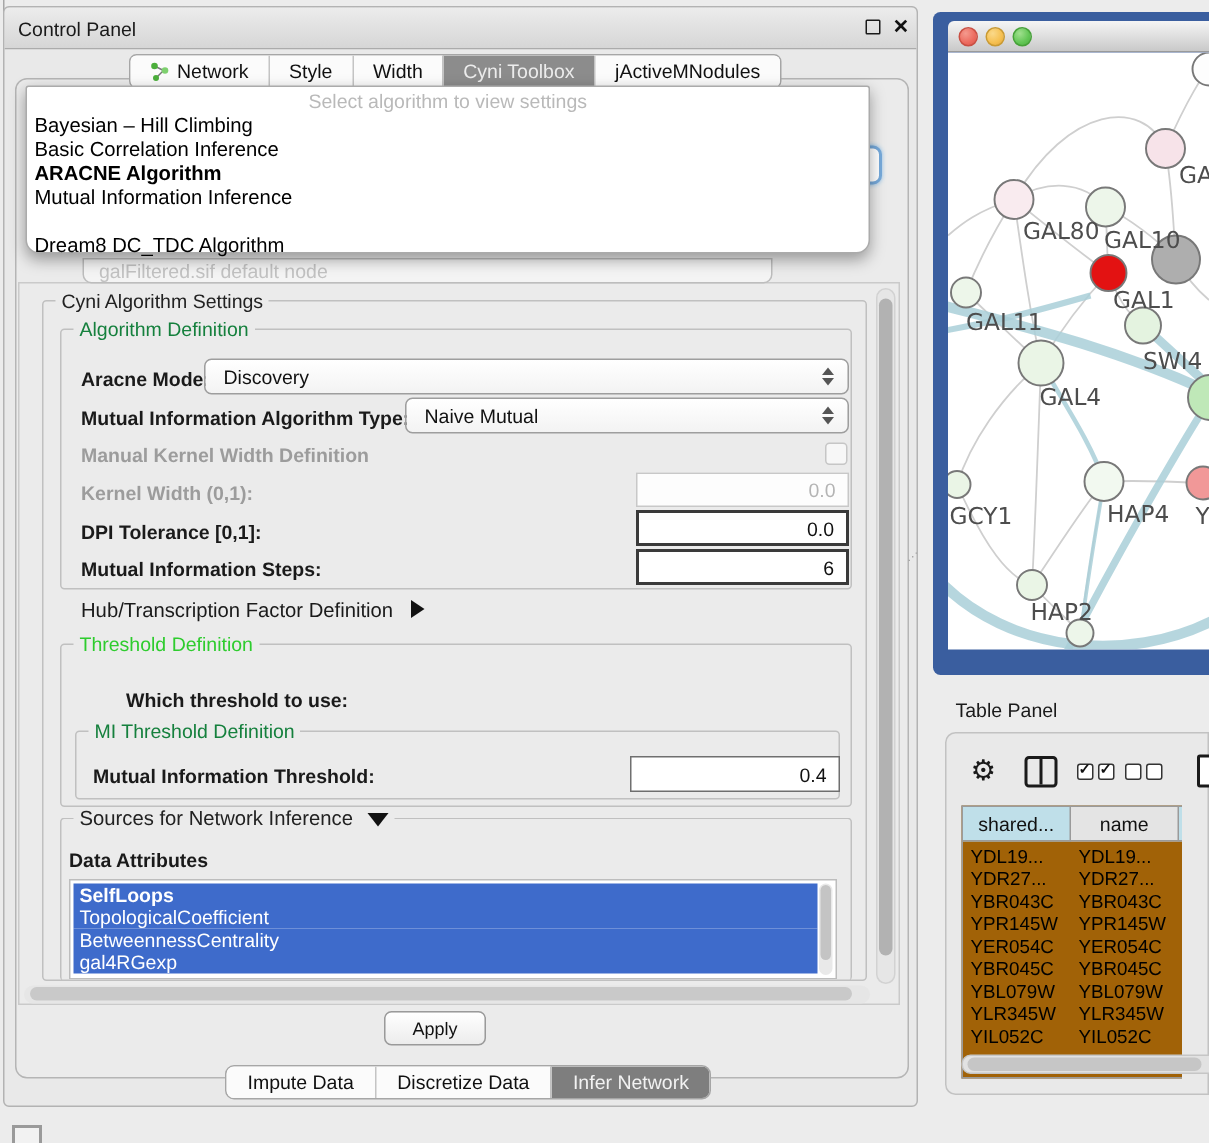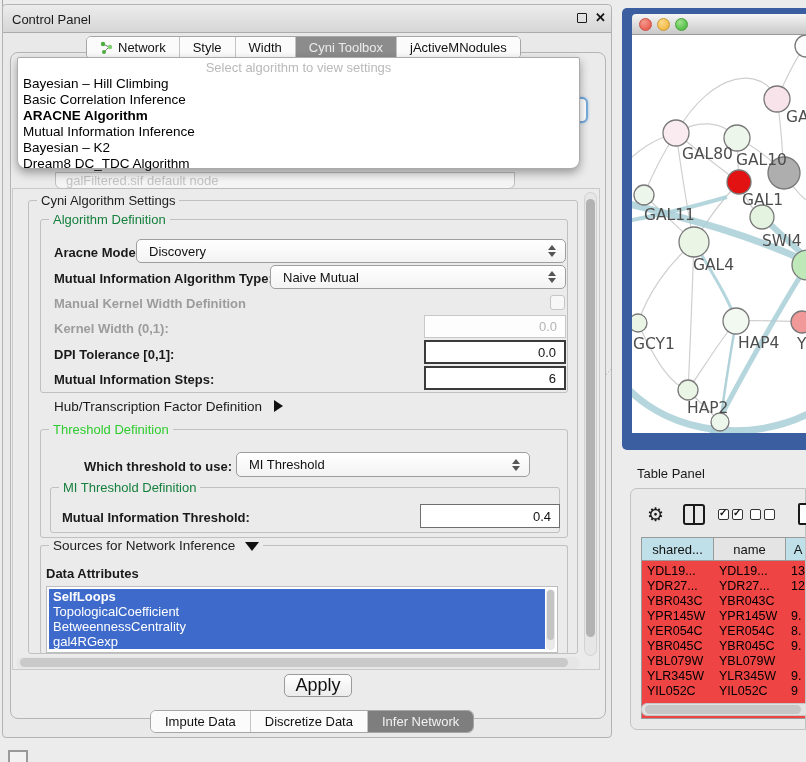--- a/index.html
+++ b/index.html
@@ -89,23 +89,23 @@
   .tri-down { display:inline-block; width:0; height:0; border-left:7px solid transparent;
     border-right:7px solid transparent; border-top:9px solid #111; margin-left:6px; vertical-align:-1px; }
 
   .attr-list { position:absolute; left:46px; top:586px; width:512px; height:67px; background:#FFF;
     border:1px solid #BDBDBD; overflow:hidden; }
   .attr-item { position:absolute; left:2px; width:496px; height:15px; background:#3E6BCB;
     color:#FFF; font-size:13px; line-height:15px; padding-left:4px; white-space:nowrap; }
   .attr-scroll { position:absolute; right:2px; top:2px; width:9px; height:61px; background:#E9E9E9; border-radius:5px; }
   .attr-thumb { position:absolute; left:1px; top:1px; width:7px; height:50px; background:#C4C4C4; border-radius:4px; }
 
-  .apply-btn { position:absolute; left:284px; top:674px; width:68px; height:23px;
+  .apply-btn { position:absolute; left:256px; top:674px; width:68px; height:23px;
     background:linear-gradient(#FFFFFF,#ECECEC); border:1px solid #9A9A9A; border-radius:5px;
-    font-size:18px; color:#111; display:flex; align-items:center; justify-content:center; z-index:20; }
+    font-size:12px; color:#111; display:flex; align-items:center; justify-content:center; z-index:20; }
 
   .bottombar { position:absolute; left:150px; top:710px; height:23px; display:flex;
     background:#FBFBFB; border:1px solid #A6A6A6; border-radius:6px; overflow:hidden; z-index:25; }
   .btab { font-size:13px; line-height:21px; padding:0 14px; color:#111; background:#FBFBFB;
     border-left:1px solid #C4C4C4; white-space:nowrap; }
   .btab:first-child { border-left:none; }
   .btab.sel { background:#7E7E7E; color:#F2F2F2; }
 
   
   .net-window { position:absolute; left:622px; top:8px; width:184px; height:442px;
@@ -125,21 +125,21 @@
   .gear { position:absolute; left:16px; top:16px; font-size:19px; color:#1a1a1a; line-height:19px; }
   .split-icon { position:absolute; left:52px; top:15px; width:22px; height:21px;
     border:2px solid #1a1a1a; border-radius:3px; }
   .split-icon:before { content:""; position:absolute; left:8px; top:0; bottom:0; width:2px; background:#1a1a1a; }
   .cb-pair { position:absolute; top:20px; display:flex; gap:3px; }
   .cb { width:11px; height:11px; border:1.6px solid #333; border-radius:2px; position:relative; background:#FFF; }
   .cb.checked:before { content:"✓"; position:absolute; left:0px; top:-3px; font-size:10px; font-weight:bold; color:#111; }
   .doc-icon { position:absolute; left:167px; top:14px; width:14px; height:22px;
     border:2px solid #1a1a1a; border-radius:2px 6px 2px 2px; background:#FFF; }
 
-  .tbl { position:absolute; left:10px; top:48px; width:164px; height:182px; background:#ef4444;
+  .tbl { position:absolute; left:10px; top:48px; width:147px; height:182px; background:#a16207;
     border:1px solid #9A9A9A; border-right:none; overflow:hidden; }
   .th { position:absolute; top:0; height:23px; font-size:13px; color:#111; display:flex;
     align-items:center; justify-content:center; border-right:1px solid #9a9a9a; border-bottom:1px solid #9a9a9a; }
   .td { position:absolute; height:15px; font-size:12.5px; color:#000; line-height:15px;
     padding-left:5px; white-space:nowrap; overflow:hidden; }
   .tbl-hscroll { position:absolute; left:10px; top:214px; width:166px; height:13px;
     background:#E2E2E2; border:1px solid #C6C6C6; border-radius:6px 0 0 6px; }
   .tbl-hthumb { position:absolute; left:3px; top:1px; width:156px; height:9px; background:#C6C6C6; border-radius:5px; }
 
   .mini-box { position:absolute; left:8px; top:750px; width:20px; height:12px;
@@ -190,21 +190,20 @@
 
   <div class="focus-combo"></div>
   <div class="ghost-combo">galFiltered.sif default node</div>
 
   <div class="popup">
     <div class="popup-header">Select algorithm to view settings</div>
     <div class="popup-item" style="top:18px;">Bayesian – Hill Climbing</div>
     <div class="popup-item" style="top:34px;">Basic Correlation Inference</div>
     <div class="popup-item bold" style="top:50px;">ARACNE Algorithm</div>
     <div class="popup-item" style="top:66px;">Mutual Information Inference</div>
-    <div class="popup-item" style="top:82px;">Bayesian – K2</div>
     <div class="popup-item" style="top:98px;">Dream8 DC_TDC Algorithm</div>
   </div>
 
   <div class="viewport"></div>
 
   <div class="grp" style="left:28px; top:200px; width:550px; height:454px;">
     <span class="leg">Cyni Algorithm Settings</span>
   </div>
 
   <div class="grp" style="left:40px; top:219px; width:528px; height:174px;">
@@ -231,24 +230,20 @@
 
   <span class="lbl plain" style="left:54px; top:399px; font-size:13.5px;">
     <span>Hub/Transcription Factor Definition</span>
     <span class="tri-right"></span>
   </span>
 
   <div class="grp" style="left:40px; top:429px; width:528px; height:109px;">
     <span class="leg green">Threshold Definition</span>
   </div>
   <span class="lbl" style="left:84px; top:459px;">Which threshold to use:</span>
-  <div class="combo" style="left:236px; top:452px; width:294px; height:25px;">
-    <span>MI Threshold</span>
-    <span class="stepper"></span>
-  </div>
   <div class="grp" style="left:50px; top:487px; width:510px; height:46px;">
     <span class="leg blue">MI Threshold Definition</span>
   </div>
   <span class="lbl" style="left:62px; top:510px;">Mutual Information Threshold:</span>
   <div class="num mid" style="left:420px; top:504px; width:140px; height:24px;">0.4</div>
 
   <div class="grp" style="left:40px; top:545px; width:528px; height:109px; border-bottom:none;">
     <span class="leg" style="font-size:13.5px;">
       <span>Sources for Network Inference</span>
       <span class="tri-down"></span>

